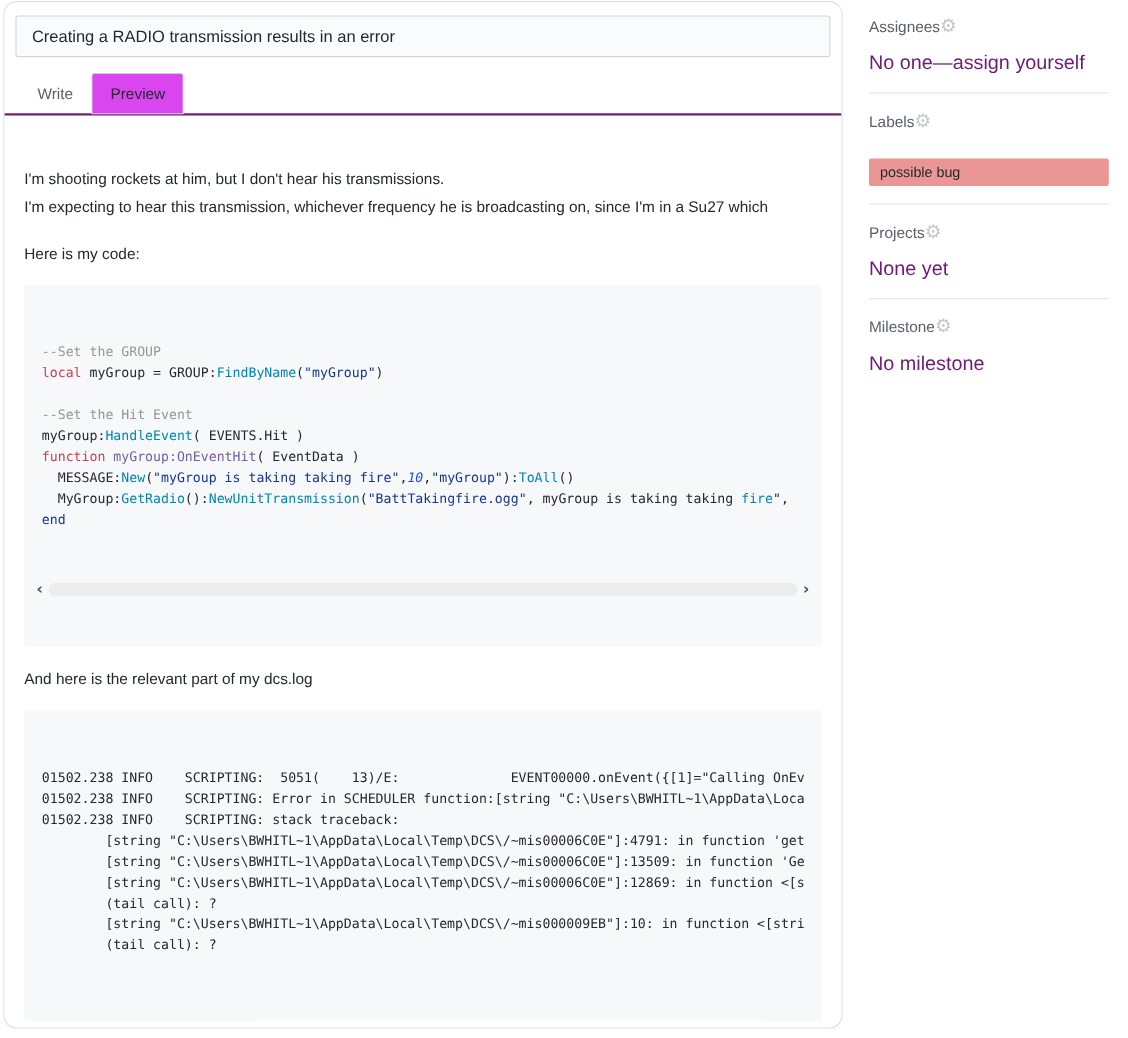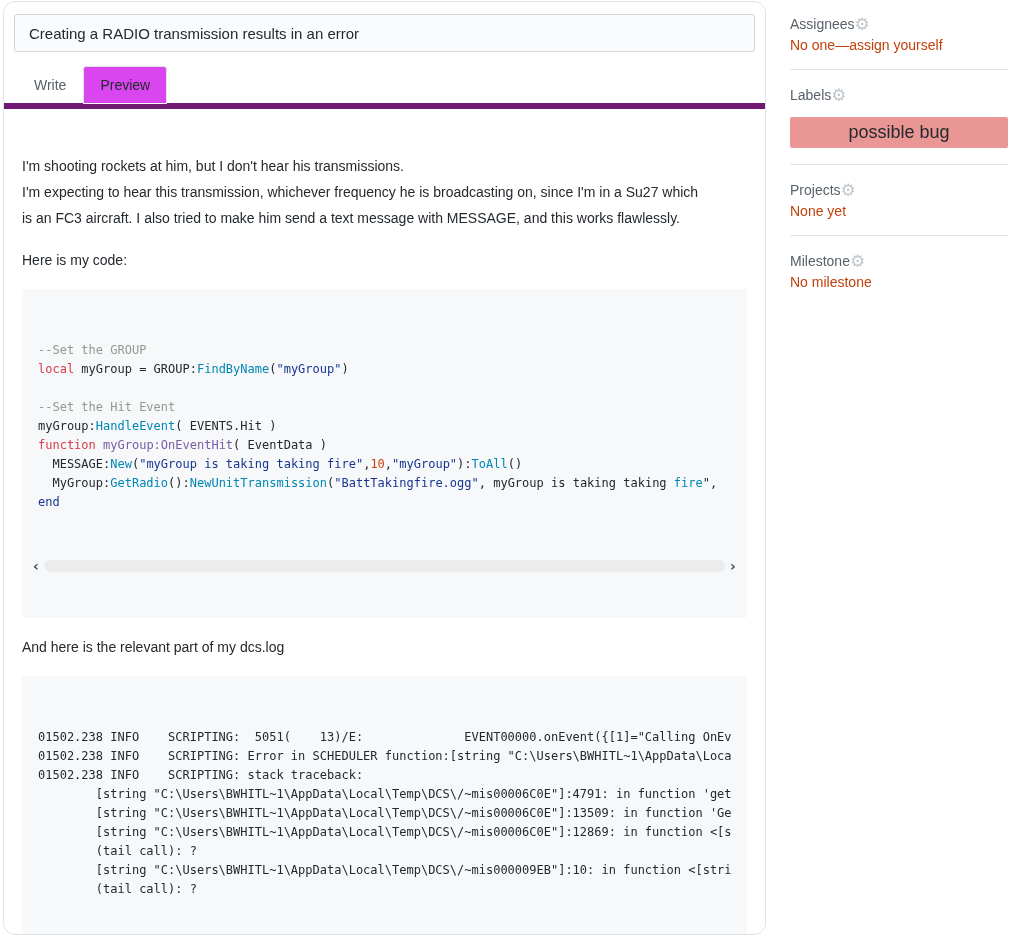--- a/index.html
+++ b/index.html
@@ -18,21 +18,21 @@
     padding:12px 10px 0 10px; overflow:hidden;
   }
   .issue-title {
     display:block; width:100%; height:38px;
     background:#fafbfc; border:1px solid #d1d5da; border-radius:3px;
     padding:0 14px; font-size:15px; color:#24292e;
     font-family:"Liberation Sans", sans-serif; outline:none;
   }
   .tab-nav {
     margin:14px -10px 0 -10px; padding-left:13px;
-    border-bottom:6px solid #701a75; display:flex; align-items:flex-end;
+    border-bottom:2px solid #701a75; display:flex; align-items:flex-end;
   }
   .tab {
     display:inline-block; padding:10px 16px; font-size:14px; color:#586069;
     cursor:pointer; margin-bottom:-1px; background:transparent; border:1px solid transparent;
   }
   .tab.active {
     background:#d946ef; color:#24292e;
     border:1px solid #dfe2e5; border-bottom-color:#fff;
     border-radius:3px 3px 0 0;
   }
@@ -47,66 +47,65 @@
     font-family:"DejaVu Sans Mono","Liberation Mono",monospace;
     font-size:12px; line-height:19px; white-space:pre; overflow:hidden;
     color:#24292e;
   }
   .cl { height:19px; overflow:hidden; }
   .t-cm { color:#969896; }
   .t-k  { color:#d73a49; }
   .t-fn { color:#0086b3; }
   .t-fd { color:#795da3; }
   .t-s  { color:#183691; }
-  .t-num{ color:#c2410c; }
+  .t-num{ color:#1d4ed8;font-style:italic; }
 
   .hscroll {
     display:flex; align-items:center; height:20px; margin:6px -10px 2px -10px;
   }
   .hs-arrow {
     width:16px; text-align:center; font-size:14px; font-weight:bold;
     color:#444d56; line-height:12px; cursor:pointer; user-select:none;
     font-family:"DejaVu Sans",sans-serif;
   }
   .hs-track { flex:1; height:12px; background:#ececec; border-radius:6px; overflow:hidden; cursor:pointer; }
   .hs-thumb { height:12px; background:#c9c9c9; border-radius:6px; }
   .hs-thumb.w-code { width:66%; }
 
   
   .sidebar { position:absolute; left:790px; top:16px; width:218px; }
   .side-head { display:flex; align-items:center; }
   .side-title { font-size:14px; color:#586069; }
   .gear { color:#c2c7cc; font-size:17px; line-height:16px; cursor:pointer; user-select:none;
           font-family:"DejaVu Sans",sans-serif; }
-  .side-body { margin-top:5px; font-size:14px; color:#c2410c; }
+  .side-body { margin-top:15px; font-size:18px; color:#701a75; }
   .side-body.linkish { cursor:pointer; }
   .divider { border-top:1px solid #e1e4e8; margin:16px 0 17px 0; }
   .label-chip {
-    display:block; margin-top:14px; padding:5px 10px;
-    font-size:18px; color:#24292e; border-radius:2px; cursor:pointer;text-align:center;
+    display:block; margin-top:26px; padding:5px 10px;
+    font-size:13px; color:#24292e; border-radius:2px; cursor:pointer;
   }
 </style>
 </head>
 <body>
 
 <div class="main">
 
   <input class="issue-title" type="text" value="Creating a RADIO transmission results in an error" style="">
 
   <div class="tab-nav">
     <div class="tab">Write</div>
     <div class="tab active">Preview</div>
   </div>
 
   <div class="preview">
     <p>
       <br>
       <span>I'm shooting rockets at him, but I don't hear his transmissions.</span><br>
       <span>I'm expecting to hear this transmission, whichever frequency he is broadcasting on, since I'm in a Su27 which</span><br>
-      <span>is an FC3 aircraft. I also tried to make him send a text message with MESSAGE, and this works flawlessly.</span>
     </p>
     <p>Here is my code:</p>
 
     <div class="codeblock">
       <div><div class="cl"><span class="t-cm">--Set the GROUP</span></div><div class="cl"><span class="t-k">local</span><span> myGroup = GROUP:</span><span class="t-fn">FindByName</span><span>(</span><span class="t-s">"myGroup"</span><span>)</span></div><div class="cl">&nbsp;</div><div class="cl"><span class="t-cm">--Set the Hit Event</span></div><div class="cl"><span>myGroup:</span><span class="t-fn">HandleEvent</span><span>( EVENTS.Hit )</span></div><div class="cl"><span class="t-k">function</span><span> </span><span class="t-fd">myGroup:OnEventHit</span><span>( EventData )</span></div><div class="cl"><span>  MESSAGE:</span><span class="t-fn">New</span><span>(</span><span class="t-s">"myGroup is taking taking fire"</span><span>,</span><span class="t-num">10</span><span>,</span><span class="t-s">"myGroup"</span><span>):</span><span class="t-fn">ToAll</span><span>()</span></div><div class="cl"><span>  MyGroup:</span><span class="t-fn">GetRadio</span><span>():</span><span class="t-fn">NewUnitTransmission</span><span>(</span><span class="t-s">"BattTakingfire.ogg"</span><span>, myGroup is taking taking </span><span class="t-fn">fire</span><span>",  8, 122</span></div><div class="cl"><span class="t-s">end</span></div></div>
       <div class="hscroll">
         <span class="hs-arrow">‹</span>
         <span class="hs-track"><span class="hs-thumb w-code"></span></span>
         <span class="hs-arrow">›</span>
       </div>

